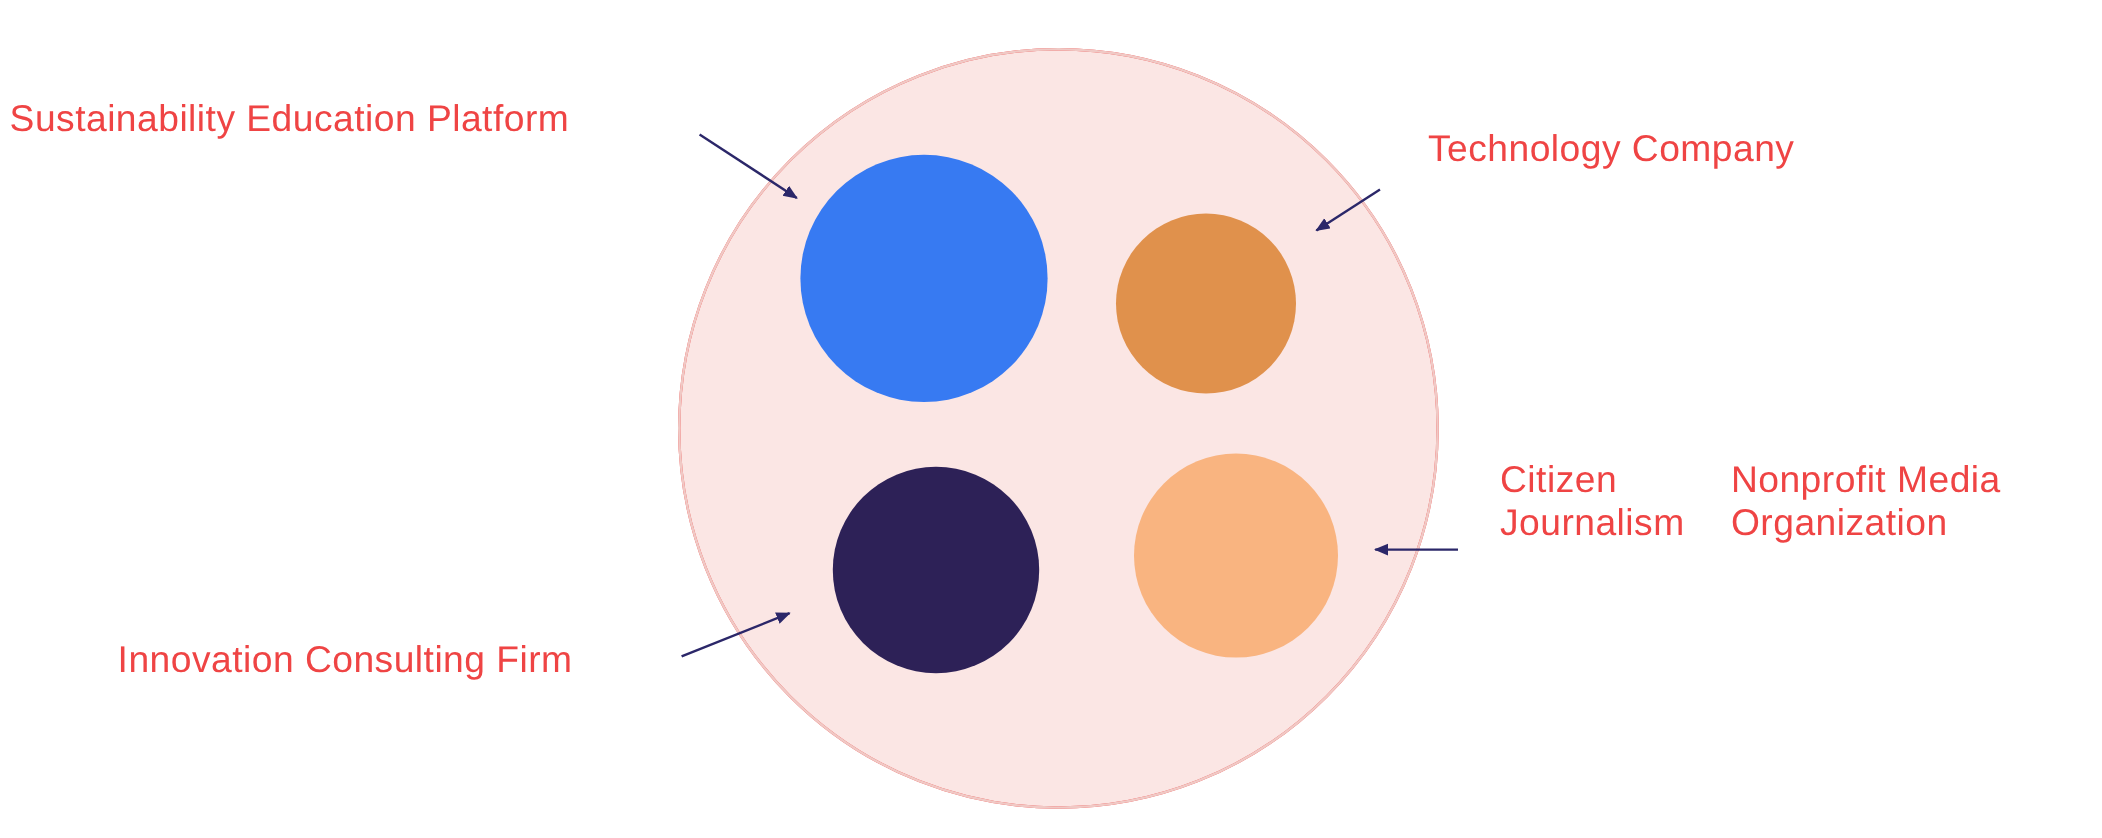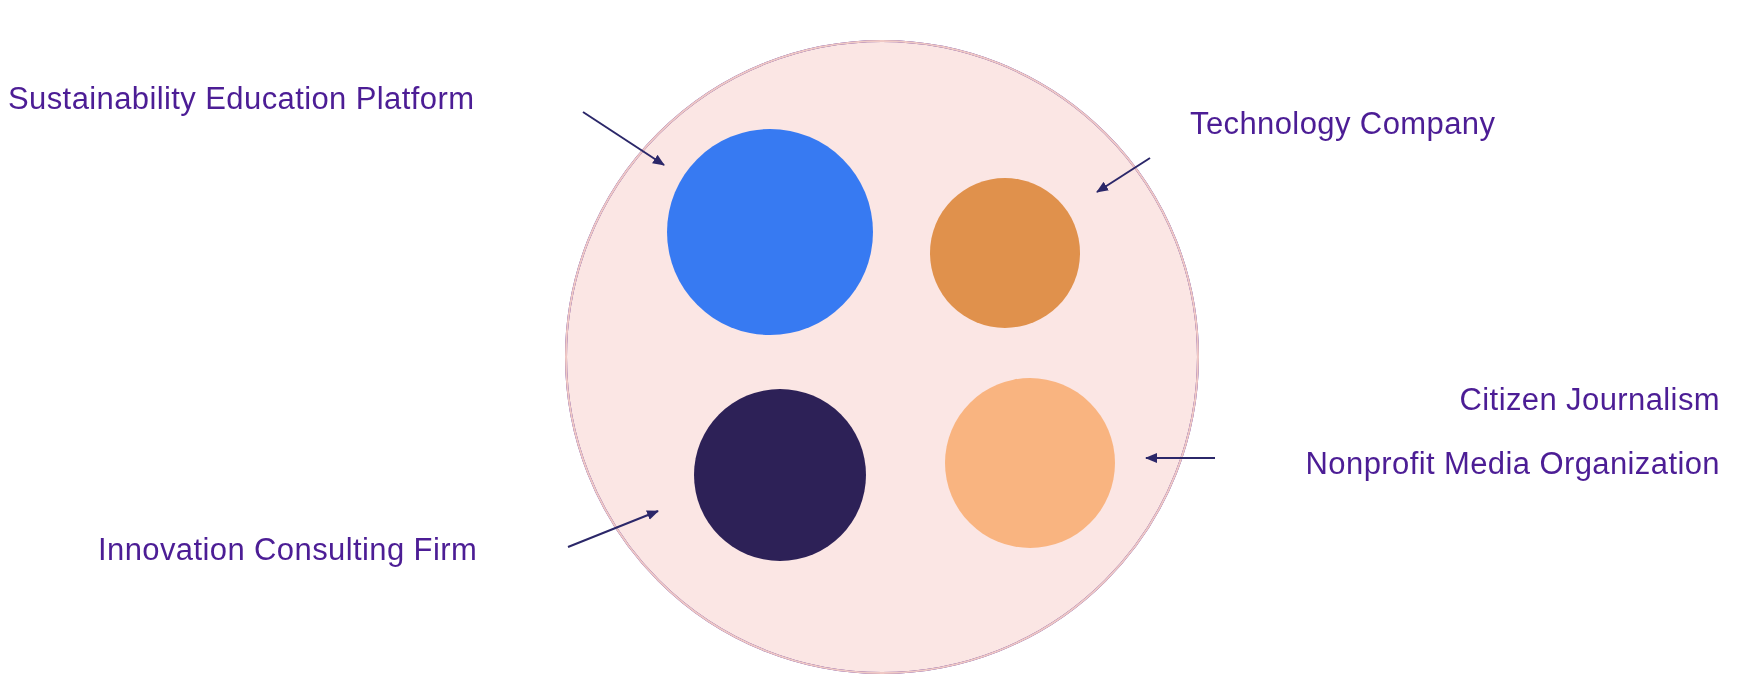--- a/index.html
+++ b/index.html
@@ -49,42 +49,42 @@
 
   .label-sustainability { left: 8px;    top: 80px;  }
   .label-technology     { left: 1190px; top: 105px; }
   .label-innovation     { left: 98px;   top: 531px; }
 
   .label-nonprofit-block {
     position: absolute;
     left: 1250px;
     top: 382px;
     width: 470px;
-    text-align: right;
+    text-align: left;
     display: flex;
-    flex-direction: column;
-    gap: 28px;
+    flex-direction: row;
+    gap: 18px;
   }
   .label-nonprofit-block .line { font-size: 31px; letter-spacing: 0.4px; }
   .label-nonprofit-block .subline { font-size: 25px; letter-spacing: 0.3px; margin-top: 4px; }
 
   
   .arrows {
     position: absolute;
     left: 0; top: 0;
     width: 1752px;
     height: 698px;
     pointer-events: none;
   }
   .arrows line { stroke-width: 2; fill: none; }
 </style>
 </head>
 <body>
 
-<div class="canvas" style="color: #4c1d95;">
+<div class="canvas" style="color: #ef4444;">
 
   <div class="circle outer-circle" style="background-color: rgb(251, 230, 228);"></div>
   <div class="circle outer-circle" style="background: transparent; border-color: rgb(240, 201, 197);"></div>
 
   <div class="circle circle-sustainability" style="background-color: rgb(55, 122, 242);"></div>
 
   <div class="circle circle-technology" style="background-color: rgb(224, 145, 76);"></div>
 
   <div class="circle circle-innovation" style="background-color: rgb(45, 33, 87);"></div>
 

